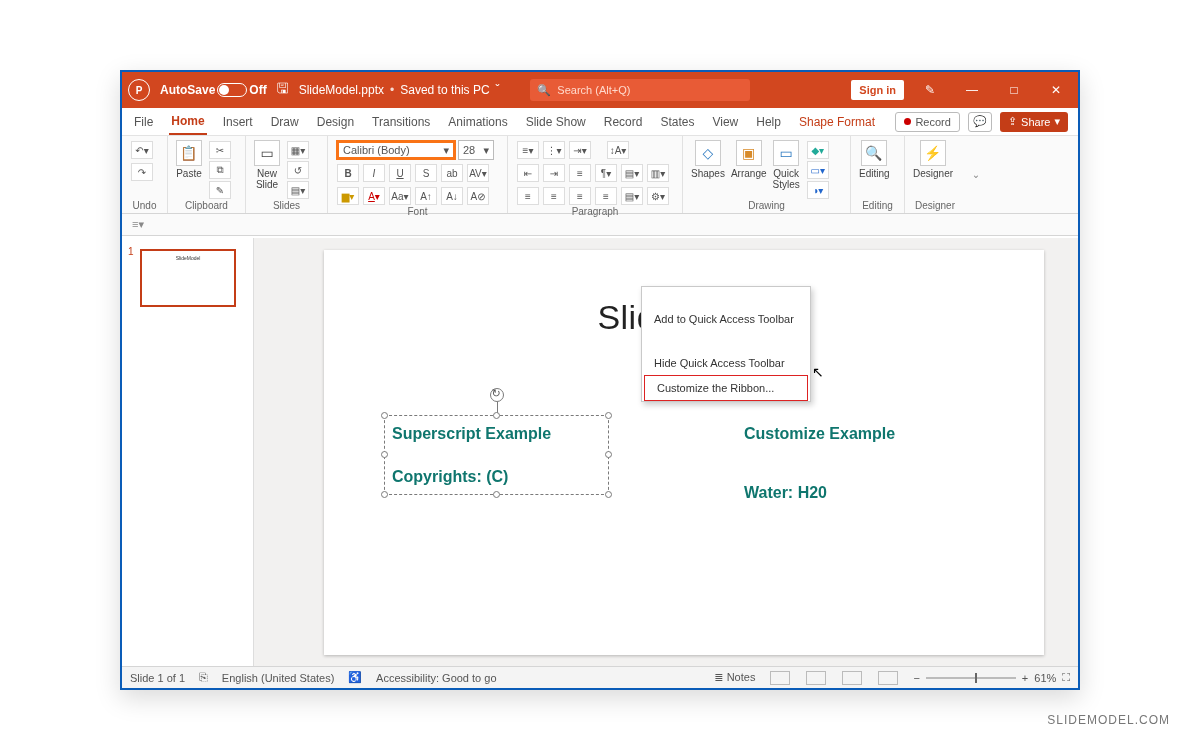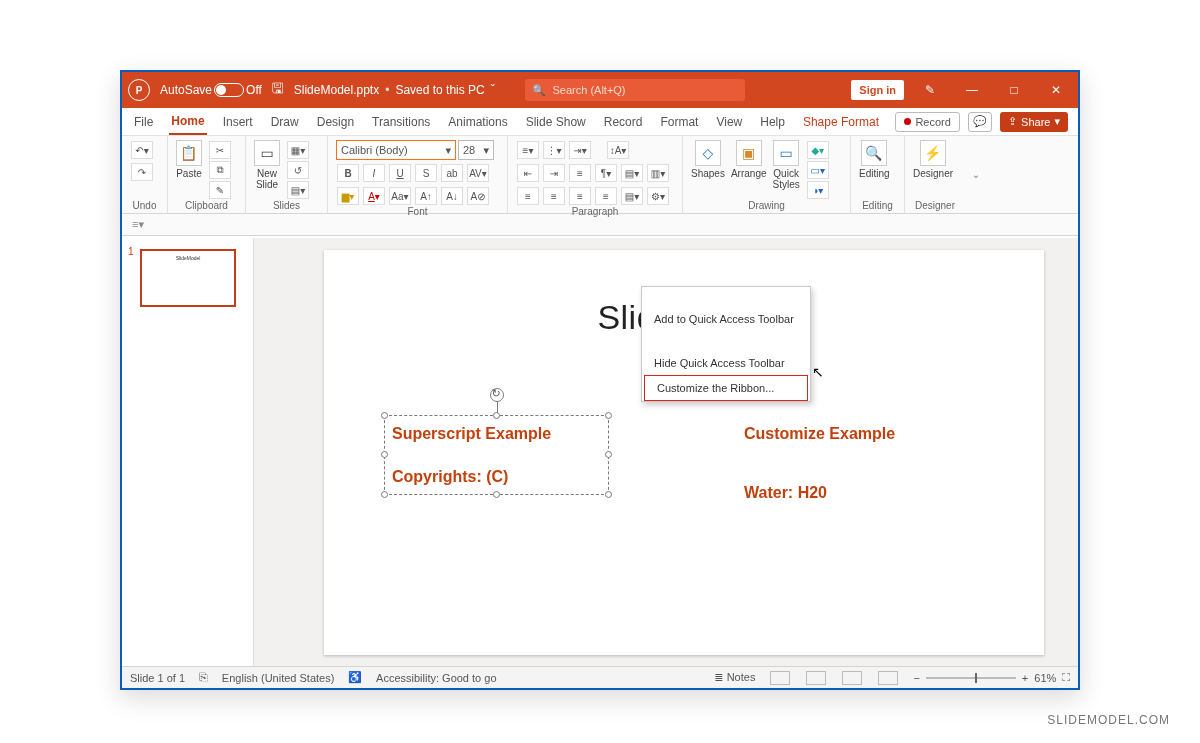--- a/index.html
+++ b/index.html
@@ -2,21 +2,21 @@
 <html><head>
 <meta charset="utf-8">
 <style>
   * { box-sizing: border-box; margin: 0; padding: 0; font-family: "Segoe UI", Arial, sans-serif; }
   body { background: #fff; width: 1200px; height: 743px; position: relative; }
   .frame { position: absolute; left: 120px; top: 70px; width: 960px; height: 620px; border: 2px solid #0a5cb8; background: #fff; box-shadow: 0 8px 24px rgba(0,0,0,.15); }
 
   
   .titlebar { height: 36px; background: #d2471f; display: flex; align-items: center; color: #fff; font-size: 12px; padding: 0 6px; gap: 10px; }
   .titlebar .pp-icon { width: 22px; height: 22px; border: 1.5px solid #fff; border-radius: 50%; display:flex;align-items:center;justify-content:center;font-size:10px;font-weight:bold;}
-  .titlebar .autosave { display:flex; align-items:center; gap:2px; }
+  .titlebar .autosave { display:flex; align-items:center; gap:2px;font-weight:bold; }
   .titlebar .pill { width:30px; height:14px; border:1px solid #fff; border-radius:8px; position:relative; }
   .titlebar .pill::after{content:"";width:10px;height:10px;border-radius:50%;background:#fff;position:absolute;left:1px;top:1px;}
   .titlebar .titlecluster{display:flex;align-items:center;gap:6px;}
   .titlebar .sep{opacity:.8;}
   .titlebar .search { flex: 0 0 220px; height:22px; background:#e85b36; border-radius:3px; margin-left:20px; display:flex;align-items:center;padding:0 8px;gap:6px;color:#ffd9cc;font-size:11px;}
   .titlebar .spacer{flex:1;}
   .titlebar .signin{height:20px;background:#fff;color:#d2471f;padding:0 8px;border-radius:2px;font-size:11px;display:flex;align-items:center;font-weight:600;}
   .titlebar .winbtn{width:32px;height:100%;display:flex;align-items:center;justify-content:center;}
 
   
@@ -32,37 +32,37 @@
 
   
   .ribbon{height:78px;background:#fafafa;border-bottom:1px solid #d5d5d5;display:flex;font-size:10px;color:#555;}
   .group{border-right:1px solid #e1e1e1;padding:2px 8px 0;display:flex;flex-direction:column;justify-content:space-between;}
   .group .body{display:flex;gap:6px;align-items:flex-start;padding-top:2px;}
   .group .label{text-align:center;font-size:10px;color:#666;padding-bottom:2px;position:relative;}
   .bigbtn{display:flex;flex-direction:column;align-items:center;gap:2px;font-size:10px;color:#444;}
   .bigbtn .ico{width:26px;height:26px;background:#fff;border:1px solid #ccc;display:flex;align-items:center;justify-content:center;font-size:14px;}
   .mini{width:22px;height:18px;border:1px solid #ddd;background:#fff;display:inline-flex;align-items:center;justify-content:center;font-size:10px;margin:1px;}
   .col{display:flex;flex-direction:column;}
-  .fontname{width:120px;height:20px;border:1px solid #f97316;background:#fff;font-size:11px;padding:0 4px;display:flex;align-items:center;justify-content:space-between;}
+  .fontname{width:120px;height:20px;border:3px solid #f97316;background:#fff;font-size:11px;padding:0 4px;display:flex;align-items:center;justify-content:space-between;}
   .fontsize{width:36px;height:20px;border:1px solid #bbb;background:#fff;font-size:11px;padding:0 4px;display:flex;align-items:center;justify-content:space-between;}
   .row{display:flex;gap:2px;align-items:center;}
   .ribbon .expand{width:22px;display:flex;align-items:center;justify-content:center;color:#888;}
 
   .qat{height:22px;background:#fafafa;border-bottom:1px solid #d5d5d5;display:flex;align-items:center;padding:0 10px;font-size:11px;color:#888;}
 
   
   .work{position:absolute;top:166px;left:0;right:0;bottom:22px;background:#f2f1f0;display:flex;}
   .thumbs{width:132px;background:#fff;border-right:1px solid #ddd;padding:8px 6px;}
   .slidenum{font-size:10px;color:#c43d17;display:inline-block;vertical-align:top;margin-right:2px;}
   .thumb{display:inline-block;width:96px;height:58px;border:2px solid #c43d17;background:#fff;position:relative;font-size:4px;color:#333;padding:4px;}
   .thumb .tTitle{text-align:center;font-size:5px;}
   .canvaswrap{flex:1;position:relative;}
   .slide{position:absolute;left:70px;top:12px;width:720px;height:405px;background:#fff;box-shadow:0 1px 3px rgba(0,0,0,.25);}
   .slide .title{position:absolute;top:48px;left:0;right:0;text-align:center;font-size:34px;color:#222;font-weight:400;letter-spacing:.5px;}
-  .slide .txt{position:absolute;font-size:16px;color:#c2410c;font-weight:600;}
+  .slide .txt{position:absolute;font-size:16px;color:#0f766e;font-weight:600;}
   .selbox{position:absolute;border:1px dashed #7a7a7a;}
   .handle{width:7px;height:7px;background:#fff;border:1px solid #7a7a7a;border-radius:50%;position:absolute;}
   .rot{position:absolute;width:14px;height:14px;border:1.5px solid #7a7a7a;border-radius:50%;left:50%;transform:translateX(-50%);top:-28px;}
   .rot::after{content:"↻";position:absolute;left:1px;top:-2px;font-size:11px;color:#555;}
   .rotline{position:absolute;left:50%;top:-14px;width:1px;height:14px;background:#7a7a7a;}
 
   
   .ctx{position:absolute;left:387px;top:48px;width:170px;background:#fff;border:1px solid #c9c9c9;box-shadow:2px 3px 6px rgba(0,0,0,.2);font-size:11px;color:#333;z-index:50;}
   .ctx .item{padding:6px 12px;margin-top:20px;}
   .ctx .item.hl{border:1.5px solid #d22; margin:0 2px;}
@@ -112,21 +112,21 @@
   <div class="tabsrow">
     <div class="tab">File</div>
     <div class="tab active">Home</div>
     <div class="tab">Insert</div>
     <div class="tab">Draw</div>
     <div class="tab">Design</div>
     <div class="tab">Transitions</div>
     <div class="tab">Animations</div>
     <div class="tab">Slide Show</div>
     <div class="tab">Record</div>
-    <div class="tab">Format</div>
+    <div class="tab">States</div>
     <div class="tab">View</div>
     <div class="tab">Help</div>
     <div class="tab shapefmt">Shape Format</div>
     <div class="right">
       <div class="recbtn">
           <span class="dot"></span>
           <span>Record</span>
         </div>
       <div class="iconbox">💬</div>
       <div class="share">

